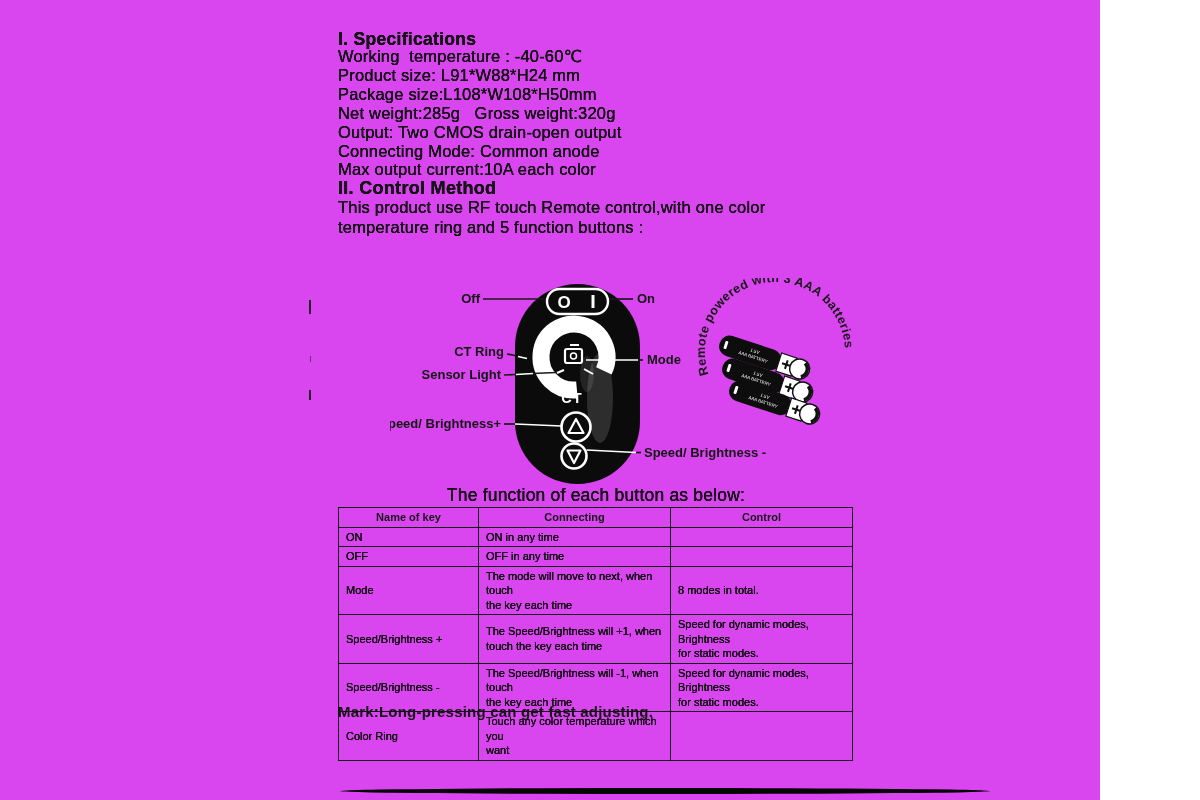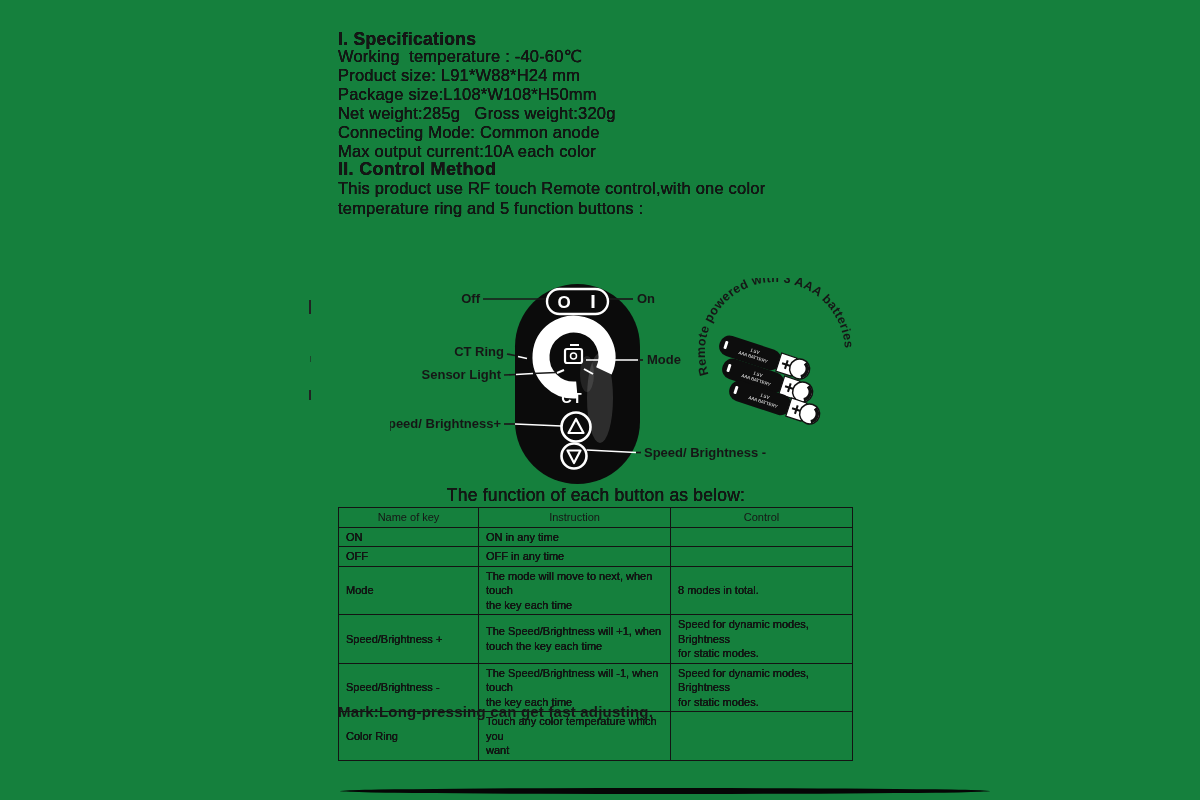--- a/index.html
+++ b/index.html
@@ -1,17 +1,17 @@
 <!DOCTYPE html>
 <html><head>
 <meta charset="utf-8">
 <style>
   html,body{margin:0;padding:0;background:#ffffff;}
   .page{
-    position:relative;width:1200px;height:800px;background:#15803d;overflow:hidden;
+    position:relative;width:1100px;height:800px;background:#d946ef;overflow:hidden;
     font-family:"Liberation Sans","DejaVu Sans",sans-serif;color:#161616;
   }
   .thick{text-shadow:0 0 .55px rgba(10,10,10,.95),0 0 .55px rgba(10,10,10,.85);}
   
   .specs{position:absolute;left:338px;top:31px;}
   .sec-title{font-size:17.5px;font-weight:bold;line-height:16px;letter-spacing:.3px;}
   .spec-line{font-size:16.5px;line-height:18.9px;white-space:pre;letter-spacing:.2px;}
   .sec2-title{font-size:18px;font-weight:bold;line-height:19px;letter-spacing:.3px;}
   .para{font-size:16.5px;line-height:19.3px;white-space:pre-line;letter-spacing:.2px;}
   
@@ -19,41 +19,42 @@
   .diagram svg{display:block;}
   .diagram text{font-family:"Liberation Sans","DejaVu Sans",sans-serif;}
   
   .tablewrap{position:absolute;left:338px;top:485px;width:516px;}
   .tcaption{font-size:17.5px;line-height:20px;letter-spacing:.2px;margin-bottom:2px;text-align:center;}
   table.fn{border-collapse:collapse;table-layout:fixed;width:514px;}
   table.fn th,table.fn td{
     border:1.8px solid #131313;font-size:11px;line-height:14.5px;
     padding:2px 7px;vertical-align:middle;overflow:hidden;
   }
-  table.fn th{text-align:center;font-weight:normal;height:14px;padding:2px 10px;}
+  table.fn th{text-align:center;font-weight:bold;height:14px;padding:2px 10px;}
   tr.short td{height:14px;}
   tr.tall td{height:31px;}
   td.instr{white-space:pre-line;margin-top:12px;}
   td.remarks{white-space:pre-line;}
   .footnote{position:absolute;left:338px;top:703px;font-size:15px;font-weight:bold;letter-spacing:.2px;}
   
   .edge-shadow{position:absolute;left:340px;top:788px;width:650px;height:6px;background:#050505;border-radius:50%;}
   .vmark{position:absolute;background:#222;}
 </style>
 </head>
 <body>
 
 <div class="page">
 
   <div class="specs">
     <div class="sec-title thick">I. Specifications</div>
     <div class="spec-line thick">Working  temperature : -40-60℃</div>
     <div class="spec-line thick">Product size: L91*W88*H24 mm</div>
     <div class="spec-line thick">Package size:L108*W108*H50mm</div>
     <div class="spec-line thick">Net weight:285g   Gross weight:320g</div>
+    <div class="spec-line thick">Output: Two CMOS drain-open output</div>
     <div class="spec-line thick">Connecting Mode: Common anode</div>
     <div class="spec-line thick">Max output current:10A each color</div>
     <div class="sec2-title thick">II. Control  Method</div>
     <div class="para thick">This product use RF touch Remote control,with one color
 temperature ring and 5 function buttons :</div>
   </div>
 
   <div class="diagram">
     <svg width="540" height="212" viewBox="0 0 540 212">
 
@@ -153,21 +154,21 @@
     <div class="tcaption thick">The function of each button as below:</div>
     <table class="fn">
       <colgroup>
           <col style="width:140px">
           <col style="width:192px">
           <col style="width:182px">
         </colgroup>
       <thead>
         <tr>
           <th>Name of key</th>
-          <th>Instruction</th>
+          <th>Connecting</th>
           <th>Control</th>
         </tr>
       </thead>
       <tbody>
         <tr class="short">
           <td class="thick">ON</td>
           <td class="instr thick">ON in any time</td>
           <td class="remarks thick"></td>
         </tr>
         <tr class="short">

